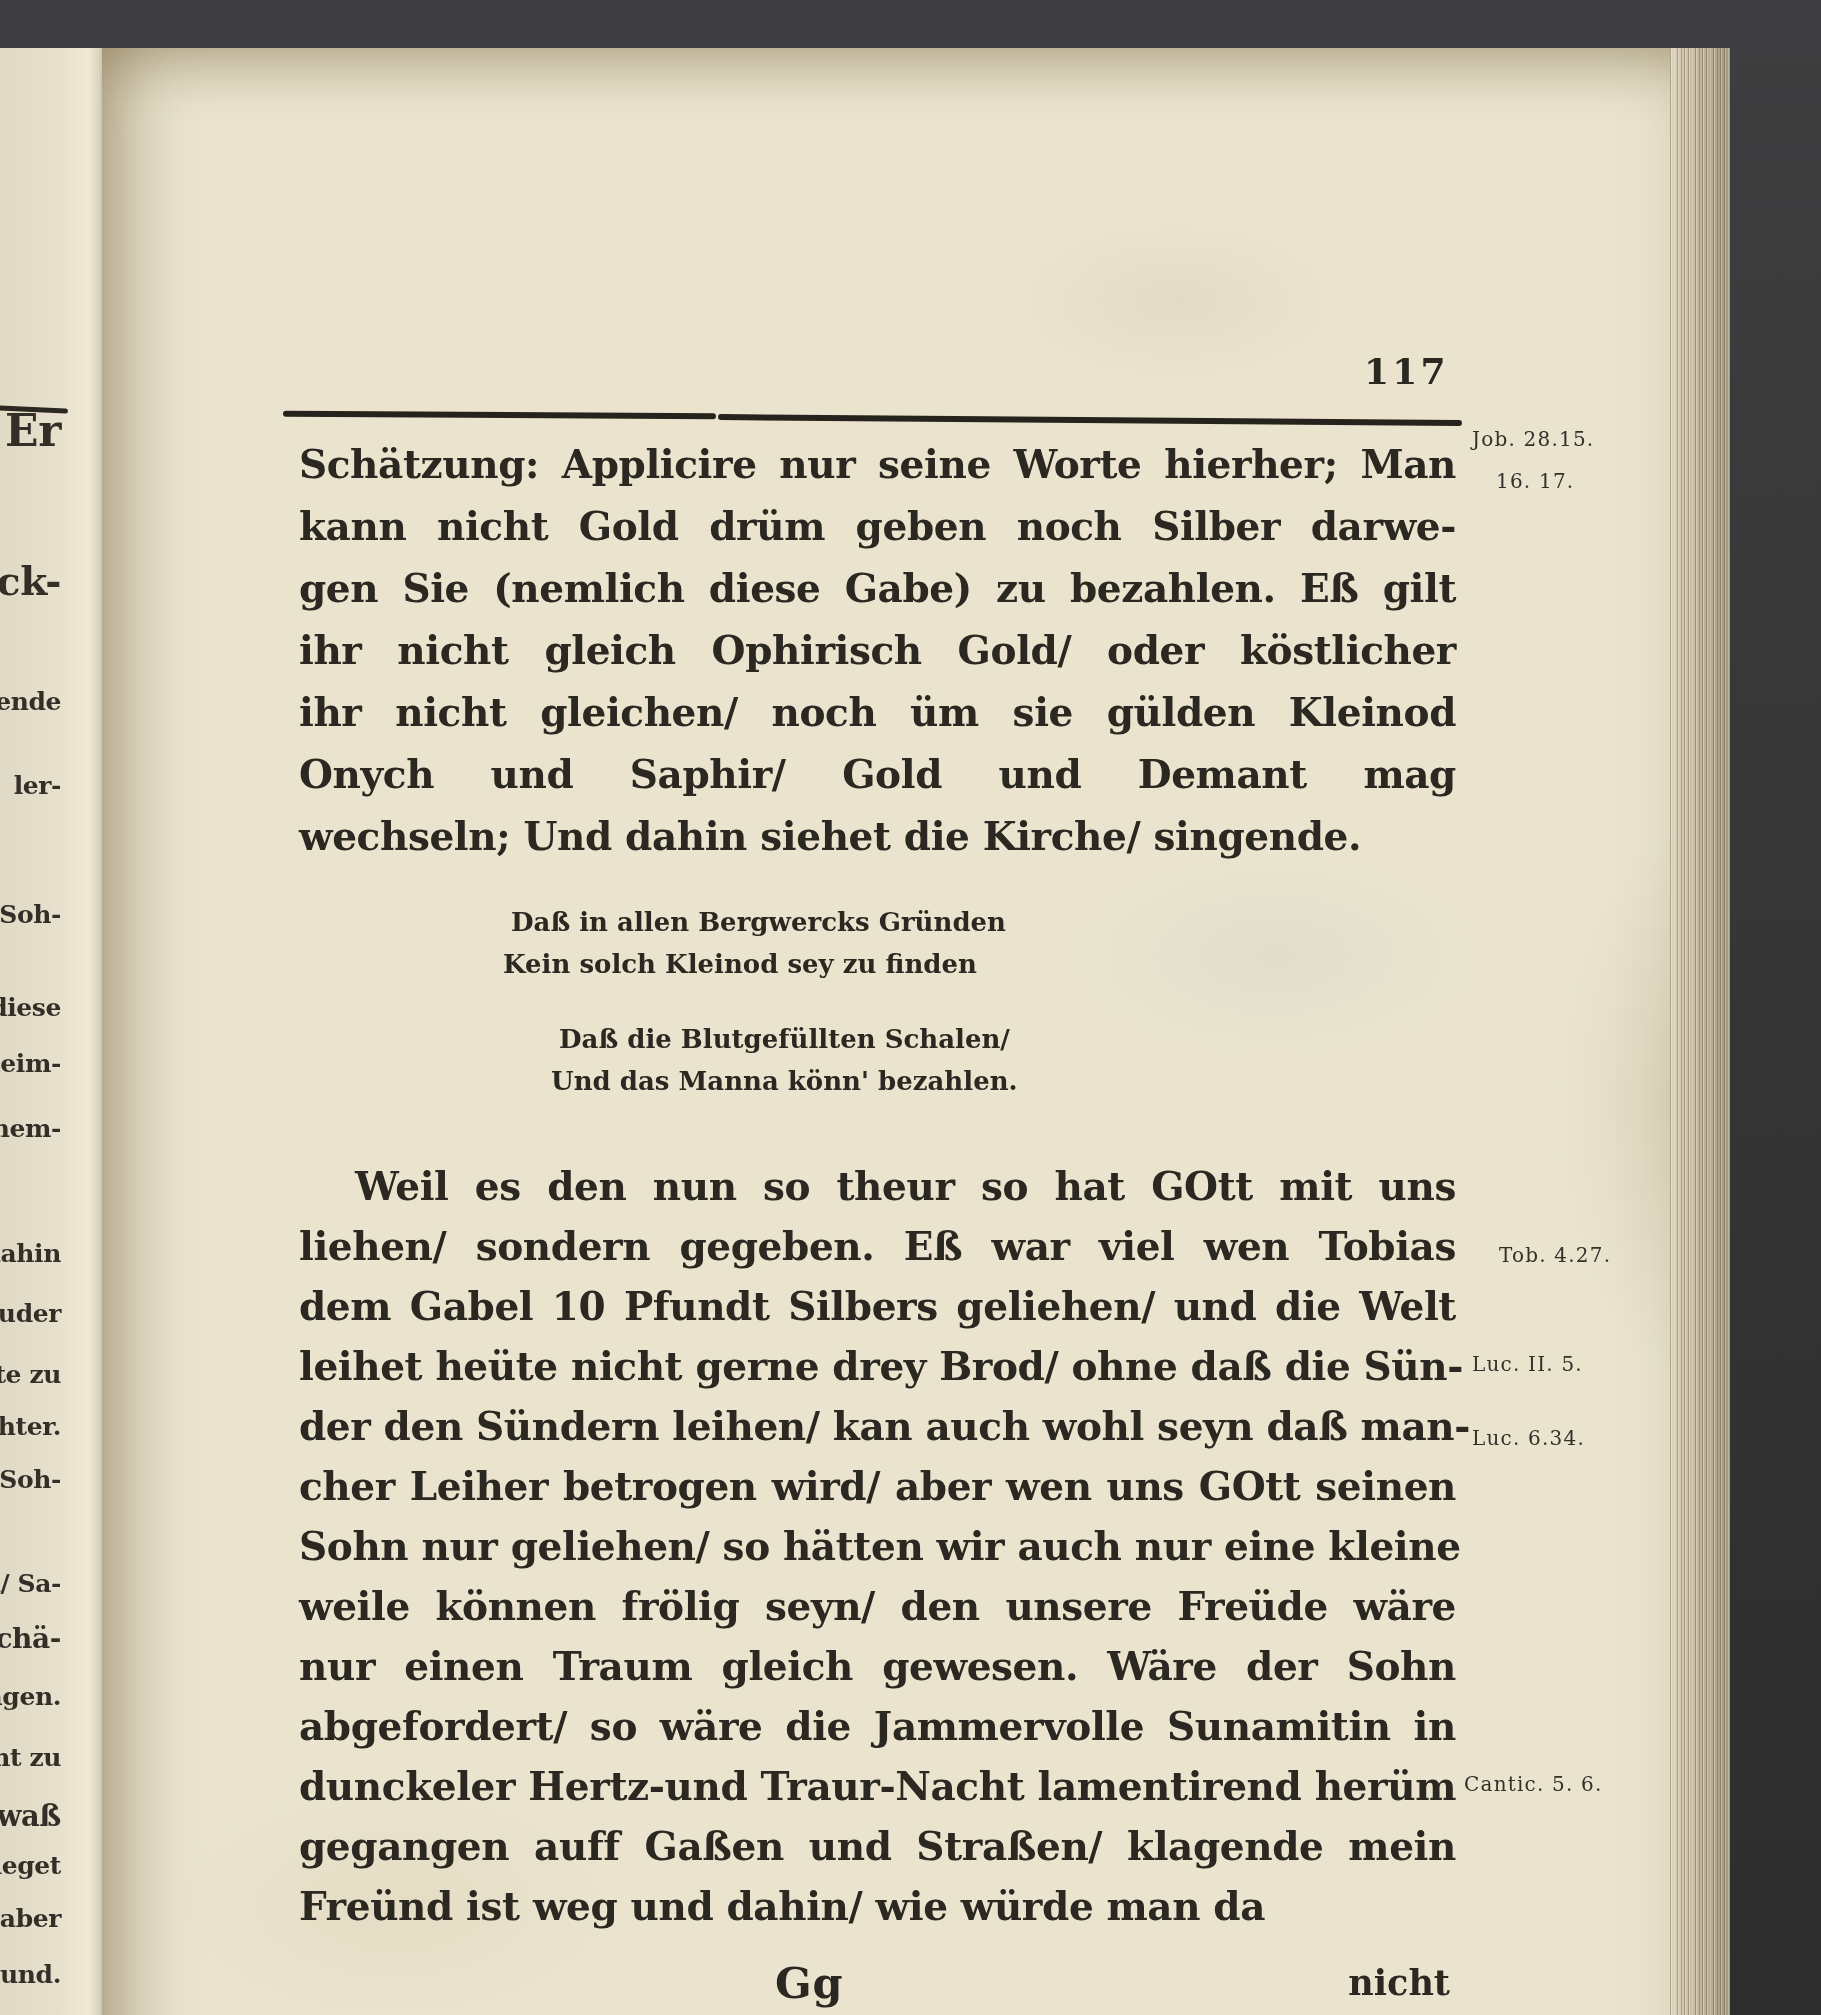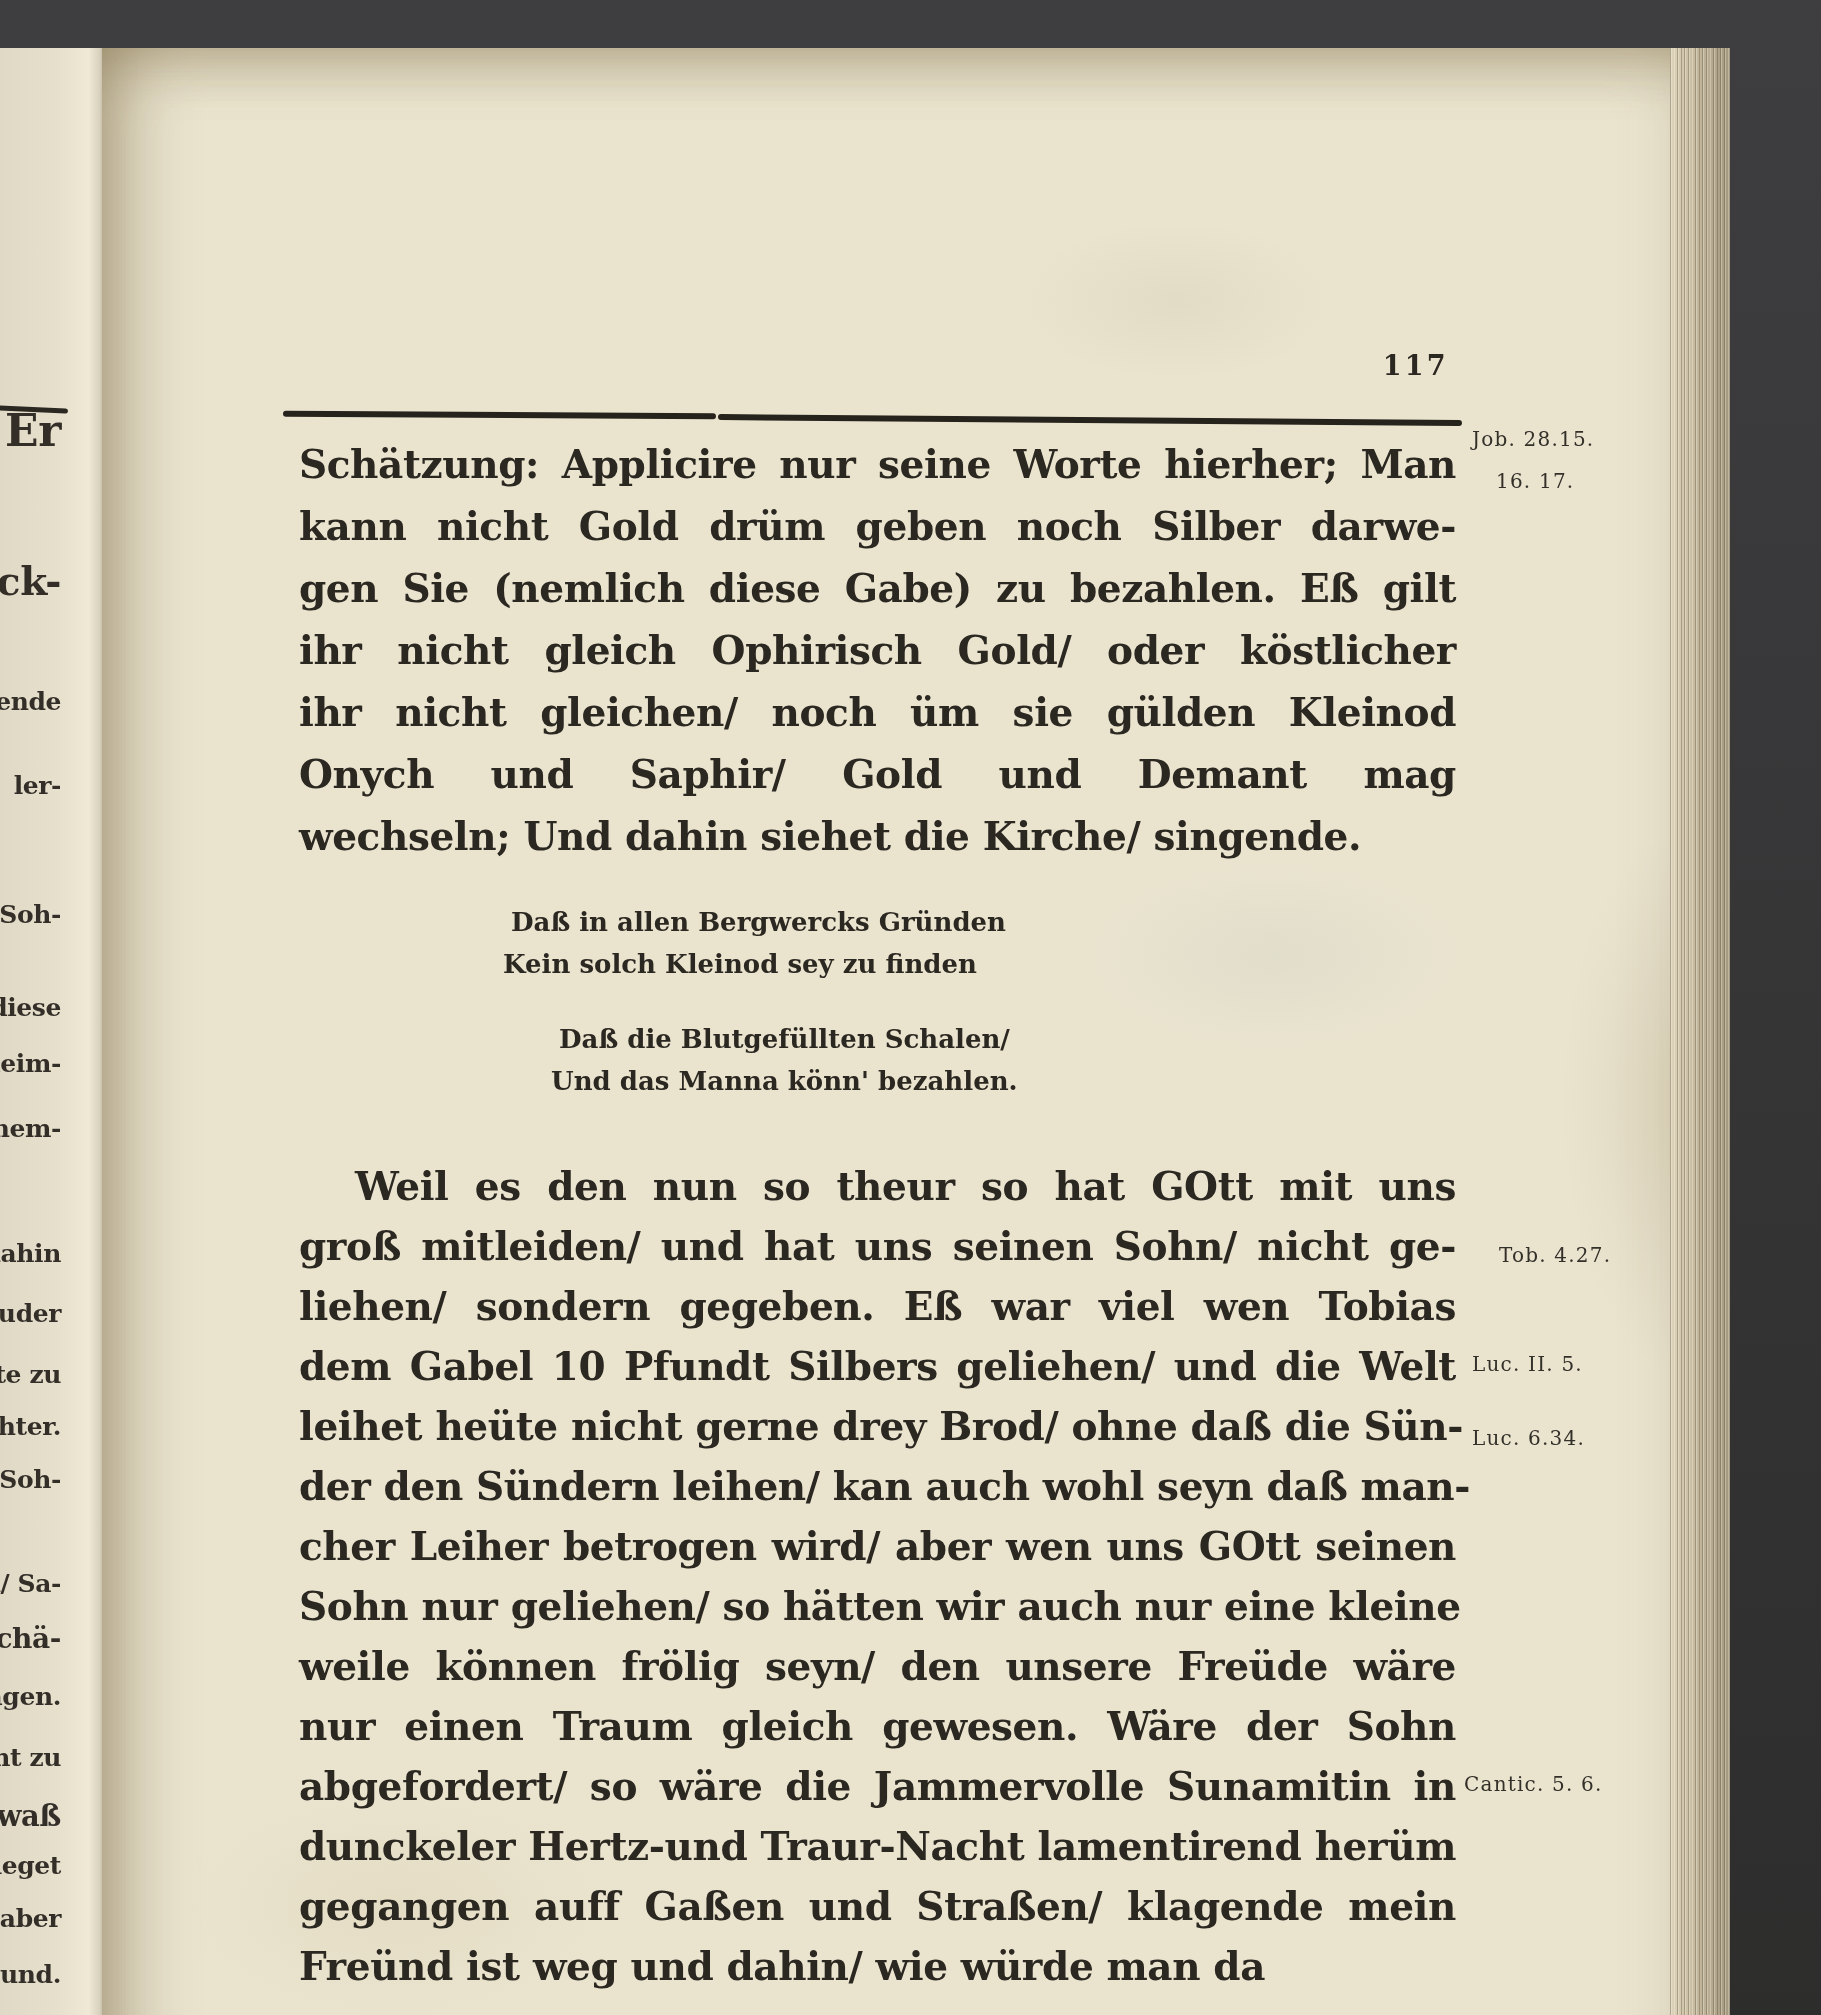--- a/index.html
+++ b/index.html
@@ -47,21 +47,21 @@
       repeating-linear-gradient(90deg, rgba(70,55,30,.30) 0 0.8px, rgba(252,248,236,.30) 0.8px 1.6px, rgba(0,0,0,0) 1.6px 3.6px),
       linear-gradient(90deg,#ddd4bb 0%,#c4b99e 45%,#a2987f 100%);
   }
   
   .header{position:absolute;left:197px;top:299px;width:1157px;height:52px;}
   .running-title{
     display:block;text-align:center;font-size:32px;font-weight:bold;
     letter-spacing:1.2px;color:#2d2922;
   }
   .page-number{
-    position:absolute;right:7.3px;top:3.2px;font-size:27px;font-weight:bold;letter-spacing:3.2px;
+    position:absolute;right:7.3px;top:3.2px;font-size:36px;font-weight:bold;letter-spacing:3.2px;
   }
   .rule-a{position:absolute;left:181px;top:364px;width:433px;height:6px;background:#26221c;transform:rotate(.35deg);border-radius:3.2px;}
   .rule-b{position:absolute;left:616px;top:369px;width:744px;height:5.6px;background:#26221c;transform:rotate(.45deg);border-radius:3.2px;}
   
   .textblock{position:absolute;left:197px;top:385px;width:1157px;}
   .para div.line{
     font-size:39px;font-weight:bold;letter-spacing:-0.4px;
     text-align:justify;text-align-last:justify;white-space:nowrap;
   }
   .para1 div.line{line-height:62px;}
@@ -140,21 +140,20 @@
 
     <div class="line">Daß in allen Bergwercks Gründen</div>
         <div class="line">Kein solch Kleinod sey zu finden</div>
         <div class="line">Daß die Blutgefüllten Schalen/</div>
         <div class="line">Und das Manna könn' bezahlen.</div>
       </div>
 
     <div class="para para2">
 
     <div class="line">Weil es den nun so theur so hat GOtt mit uns</div>
-        <div class="line">groß mitleiden/ und hat uns seinen Sohn/ nicht ge-</div>
         <div class="line">liehen/ sondern gegeben. Eß war viel wen Tobias</div>
         <div class="line">dem Gabel 10 Pfundt Silbers geliehen/ und die Welt</div>
         <div class="line">leihet heüte nicht gerne drey Brod/ ohne daß die Sün-</div>
         <div class="line">der den Sündern leihen/ kan auch wohl seyn daß man-</div>
         <div class="line">cher Leiher betrogen wird/ aber wen uns GOtt seinen</div>
         <div class="line">Sohn nur geliehen/ so hätten wir auch nur eine kleine</div>
         <div class="line">weile können frölig seyn/ den unsere Freüde wäre</div>
         <div class="line">nur einen Traum gleich gewesen. Wäre der Sohn</div>
         <div class="line">abgefordert/ so wäre die Jammervolle Sunamitin in</div>
         <div class="line">dunckeler Hertz-und Traur-Nacht lamentirend herüm</div>

